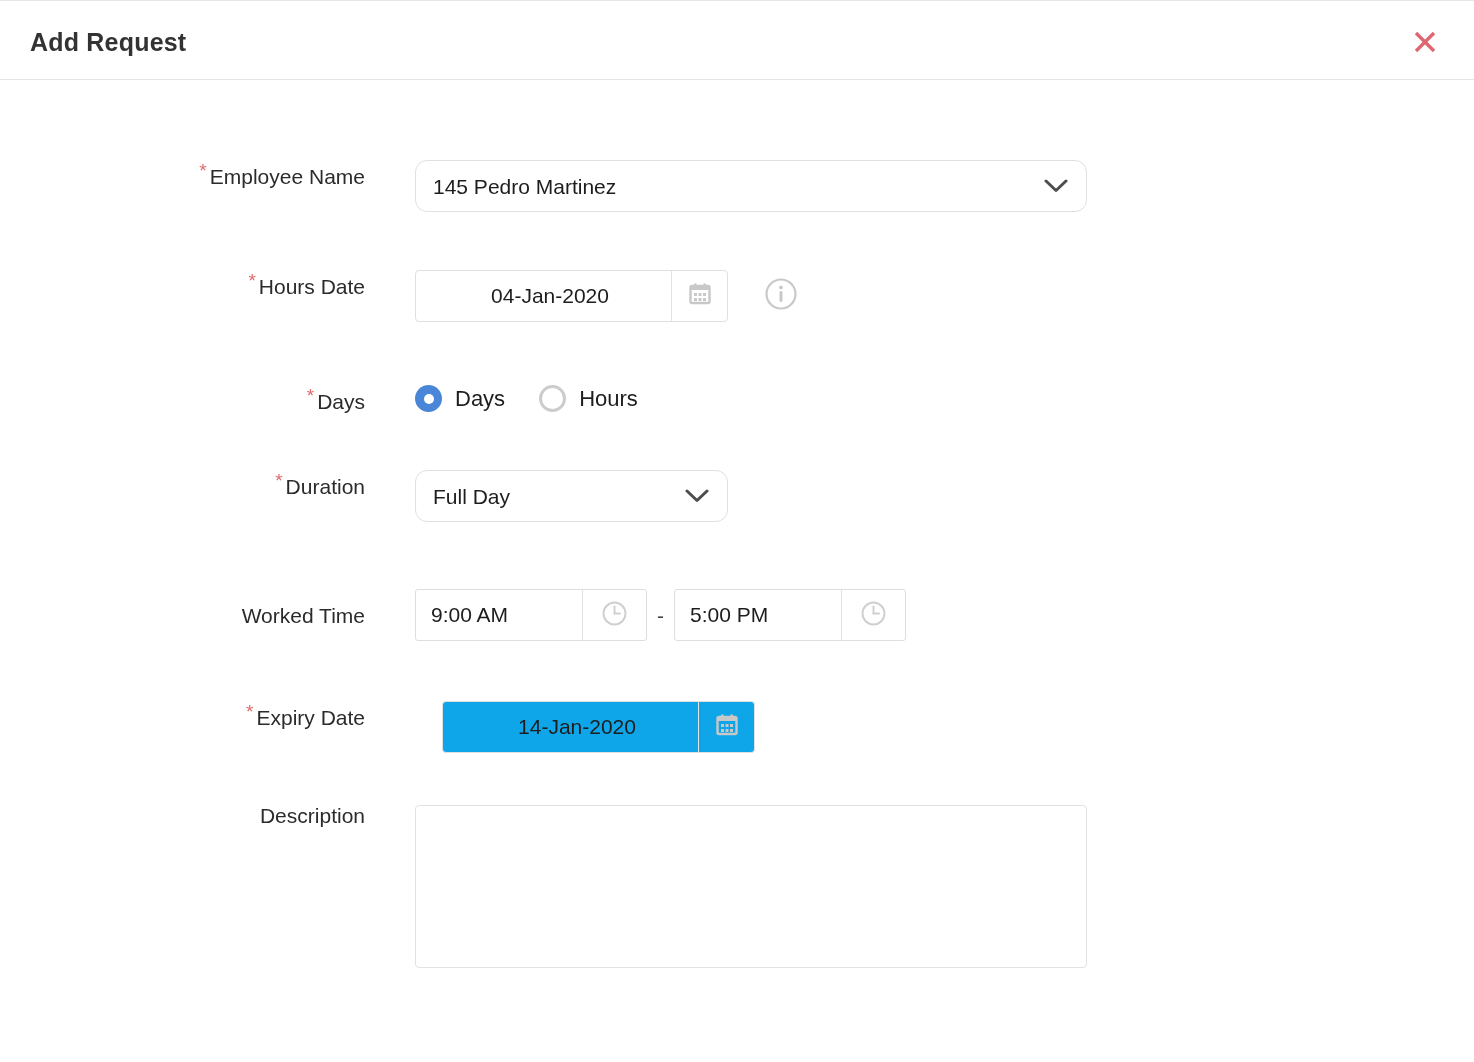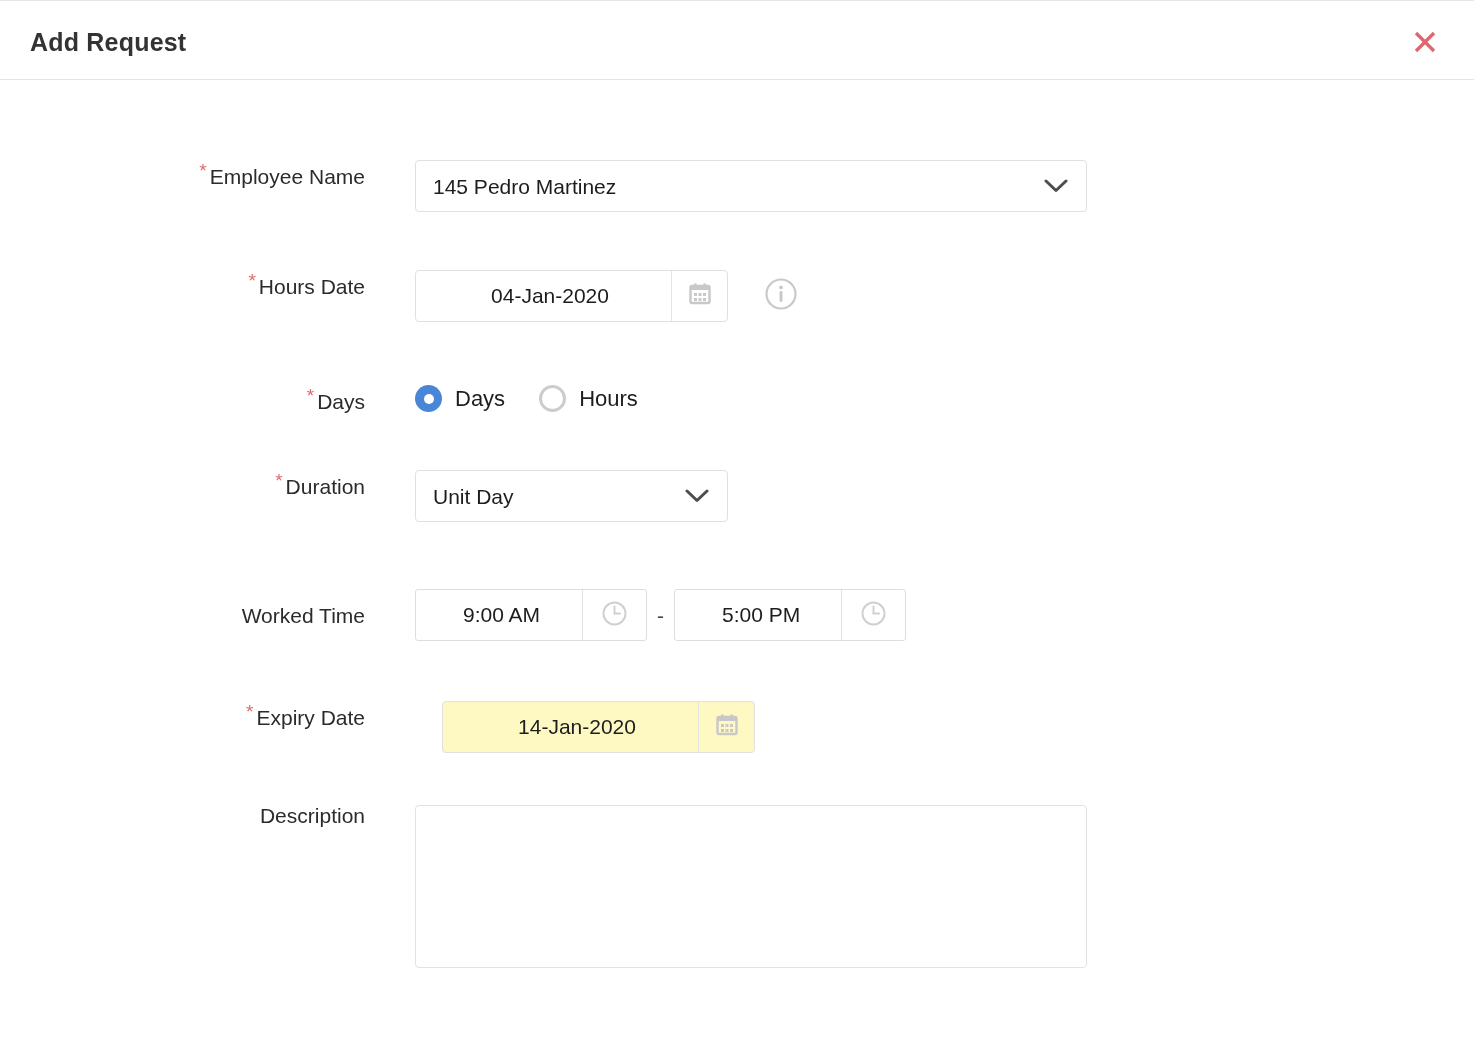--- a/index.html
+++ b/index.html
@@ -98,21 +98,21 @@
     margin-left: 50px;
     display: flex;
     align-items: center;
   }
 
   
   .select-box {
     position: relative;
     height: 52px;
     border: 1px solid #e0e0e0;
-    border-radius: 4px;
+    border-radius: 12px;
     background: #fff;
     display: flex;
     align-items: center;
     cursor: pointer;
   }
   .select-box .value {
     font-size: 21px;
     color: #1d1d1d;
     padding-left: 17px;
     line-height: 1;
@@ -133,21 +133,21 @@
   .date-group {
     height: 52px;
     border: 1px solid #e0e0e0;
     border-radius: 4px;
     background: #fff;
     display: flex;
     align-items: stretch;
     width: 313px;
     overflow: hidden;
   }
-  .date-group.readonly { background: #fef9c3; }
+  .date-group.readonly { background: #0ea5e9; }
   .date-group .date-text {
     flex: 1;
     display: flex;
     align-items: center;
     padding-left: 15px;
     font-size: 21px;
     color: #1d1d1d;
     line-height: 1;
     background: transparent;
     border: none;
@@ -214,21 +214,20 @@
   
   .time-group {
     height: 52px;
     border: 1px solid #dedede;
     border-radius: 3px;
     display: flex;
     align-items: stretch;
     background: #fff;
     width: 232px;
     overflow: hidden;
-    padding-left: 32px;
   }
   .time-group .time-text {
     flex: 1;
     display: flex;
     align-items: center;
     padding-left: 15px;
     font-size: 21px;
     color: #1d1d1d;
     border: none;
     outline: none;
@@ -354,21 +353,21 @@
       </div>
     </div>
   </div>
 
   <div class="form-row" style="top:390px;">
     <div class="field-label">
       <span class="req-star">*</span><span>Duration</span>
     </div>
     <div class="field-control">
       <div class="select-box select-duration">
-        <span class="value">Unit Day</span>
+        <span class="value">Full Day</span>
         <span class="chev">
           <svg width="24" height="14" viewBox="0 0 24 14" aria-hidden="true">
             <polyline points="2,2 12,11.5 22,2" fill="none" stroke="#4d4d4d" stroke-width="3" stroke-linecap="round" stroke-linejoin="round"></polyline>
           </svg>
         </span>
       </div>
     </div>
   </div>
 
   <div class="form-row" style="top:509px; align-items:center;">

